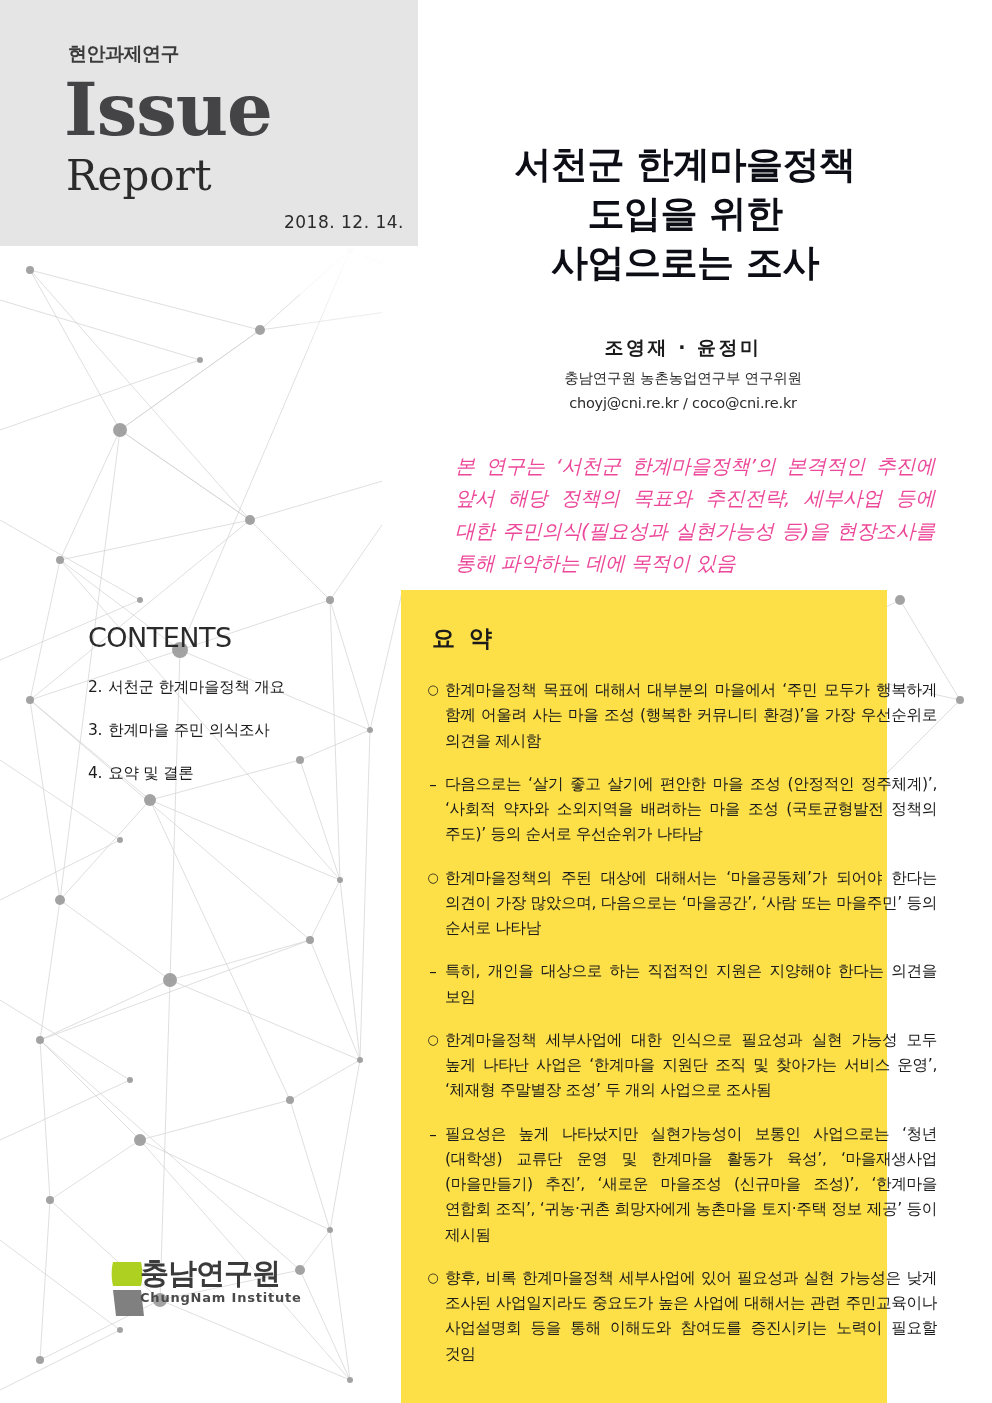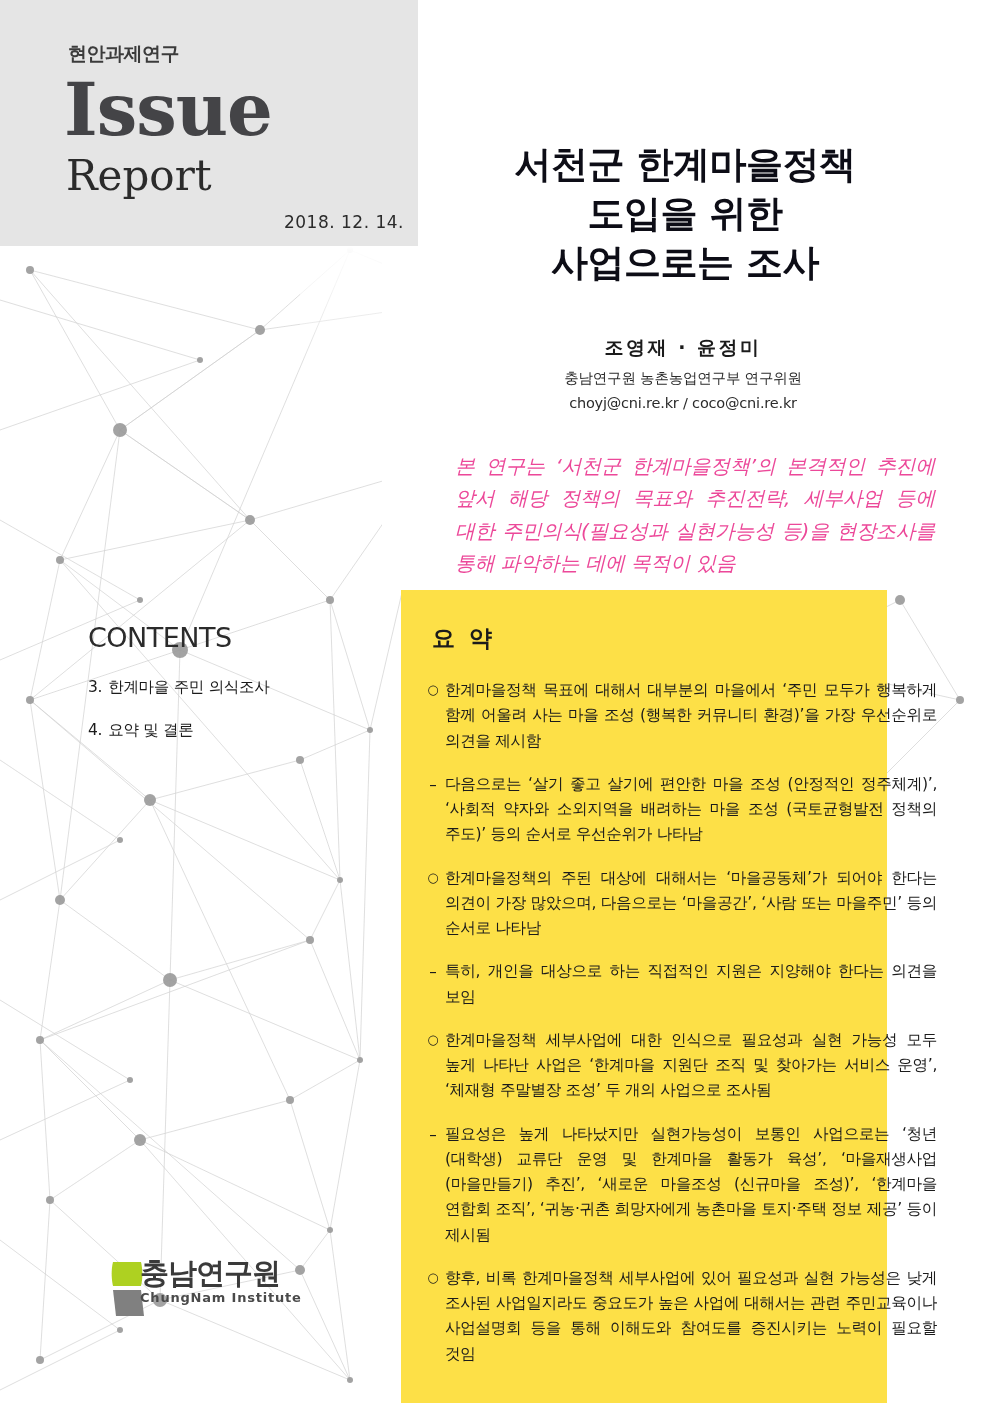--- a/index.html
+++ b/index.html
@@ -362,20 +362,23 @@
   <div class="authors-affil">충남연구원 농촌농업연구부 연구위원</div>
   <div class="authors-mail">choyj@cni.re.kr / coco@cni.re.kr</div>
 </div>
 
 <div class="abstract">본 연구는 ‘서천군 한계마을정책’의 본격적인 추진에 앞서 해당 정책의 목표와 추진전략, 세부사업 등에 대한 주민의식(필요성과 실현가능성 등)을 현장조사를 통해 파악하는 데에 목적이 있음</div>
 
 <div class="contents-block">
   <div class="contents-title">CONTENTS</div>
 
   <div class="contents-item">
+    <span class="num">2.</span><span>서천군 한계마을정책 개요</span>
+  </div>
+  <div class="contents-item">
     <span class="num">3.</span><span>한계마을 주민 의식조사</span>
   </div>
   <div class="contents-item">
     <span class="num">4.</span><span>요약 및 결론</span>
   </div>
 </div>
 
 <div class="logo-block">
   <svg class="logo-mark" viewBox="0 0 40 62" xmlns="http://www.w3.org/2000/svg">
     <path d="M5 2 L33 2 C33 2 36 14 33 26 L5 26 C5 26 2 14 5 2 Z" fill="#aed121"></path>

